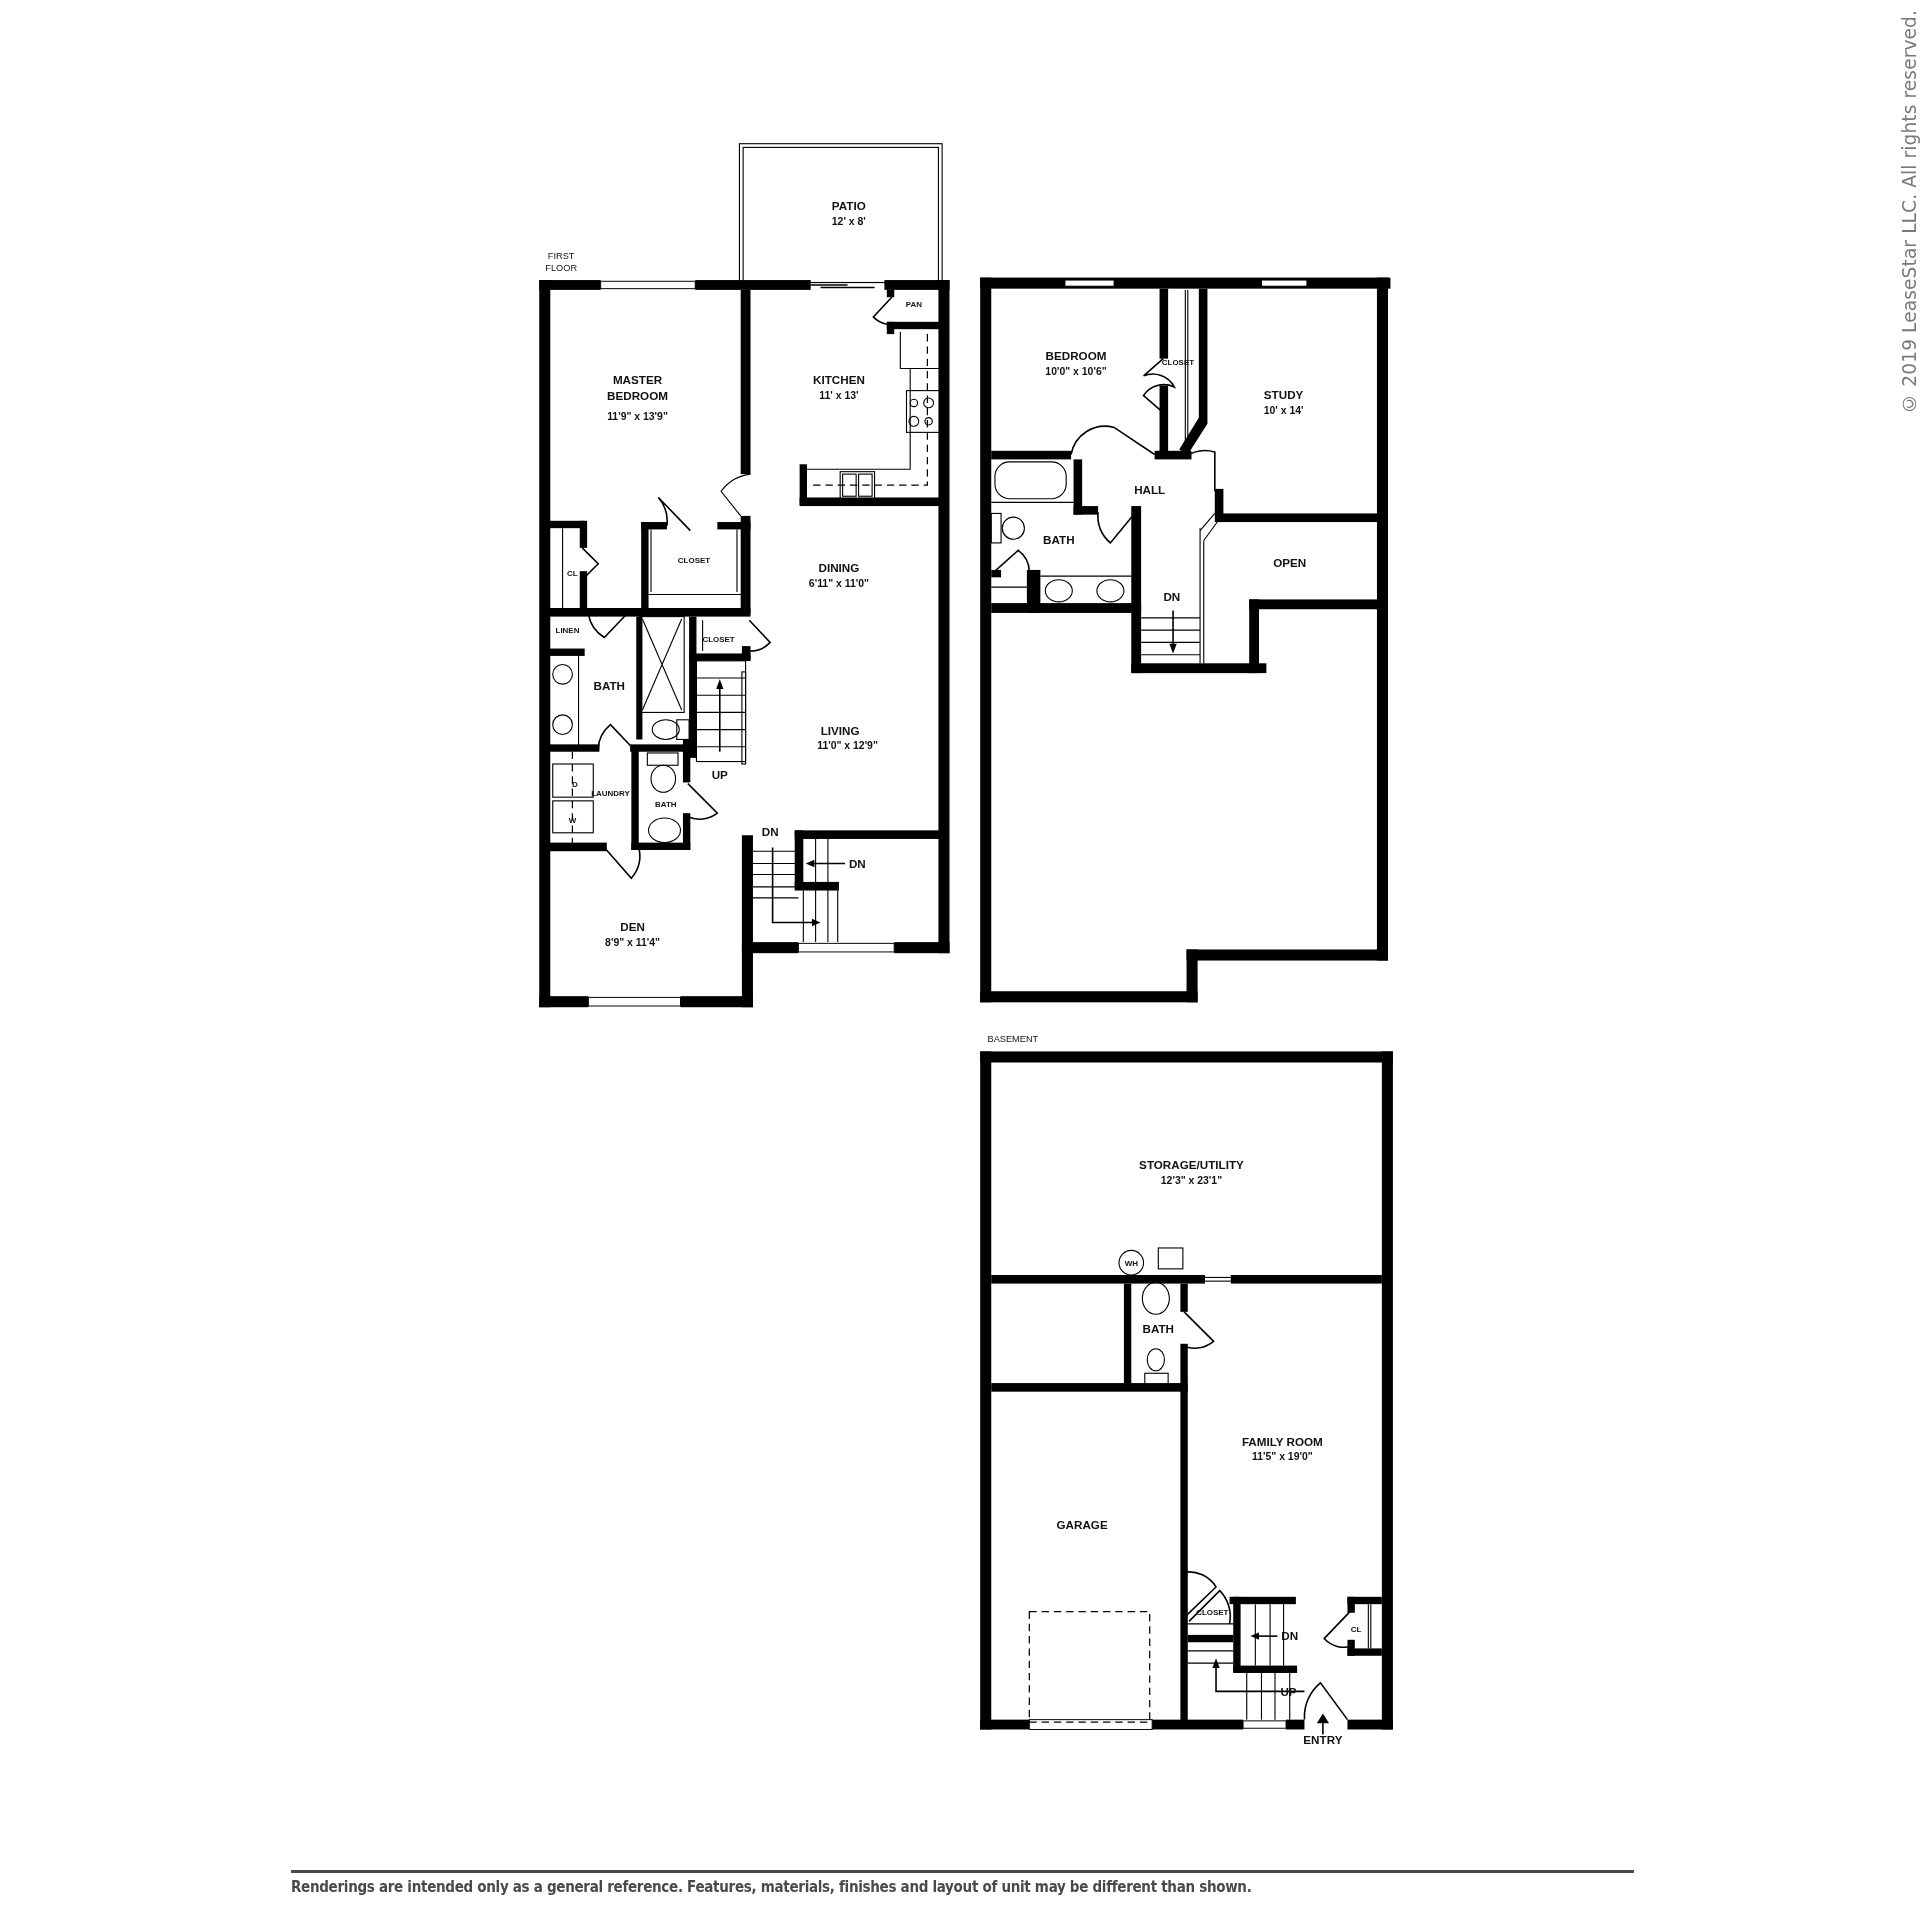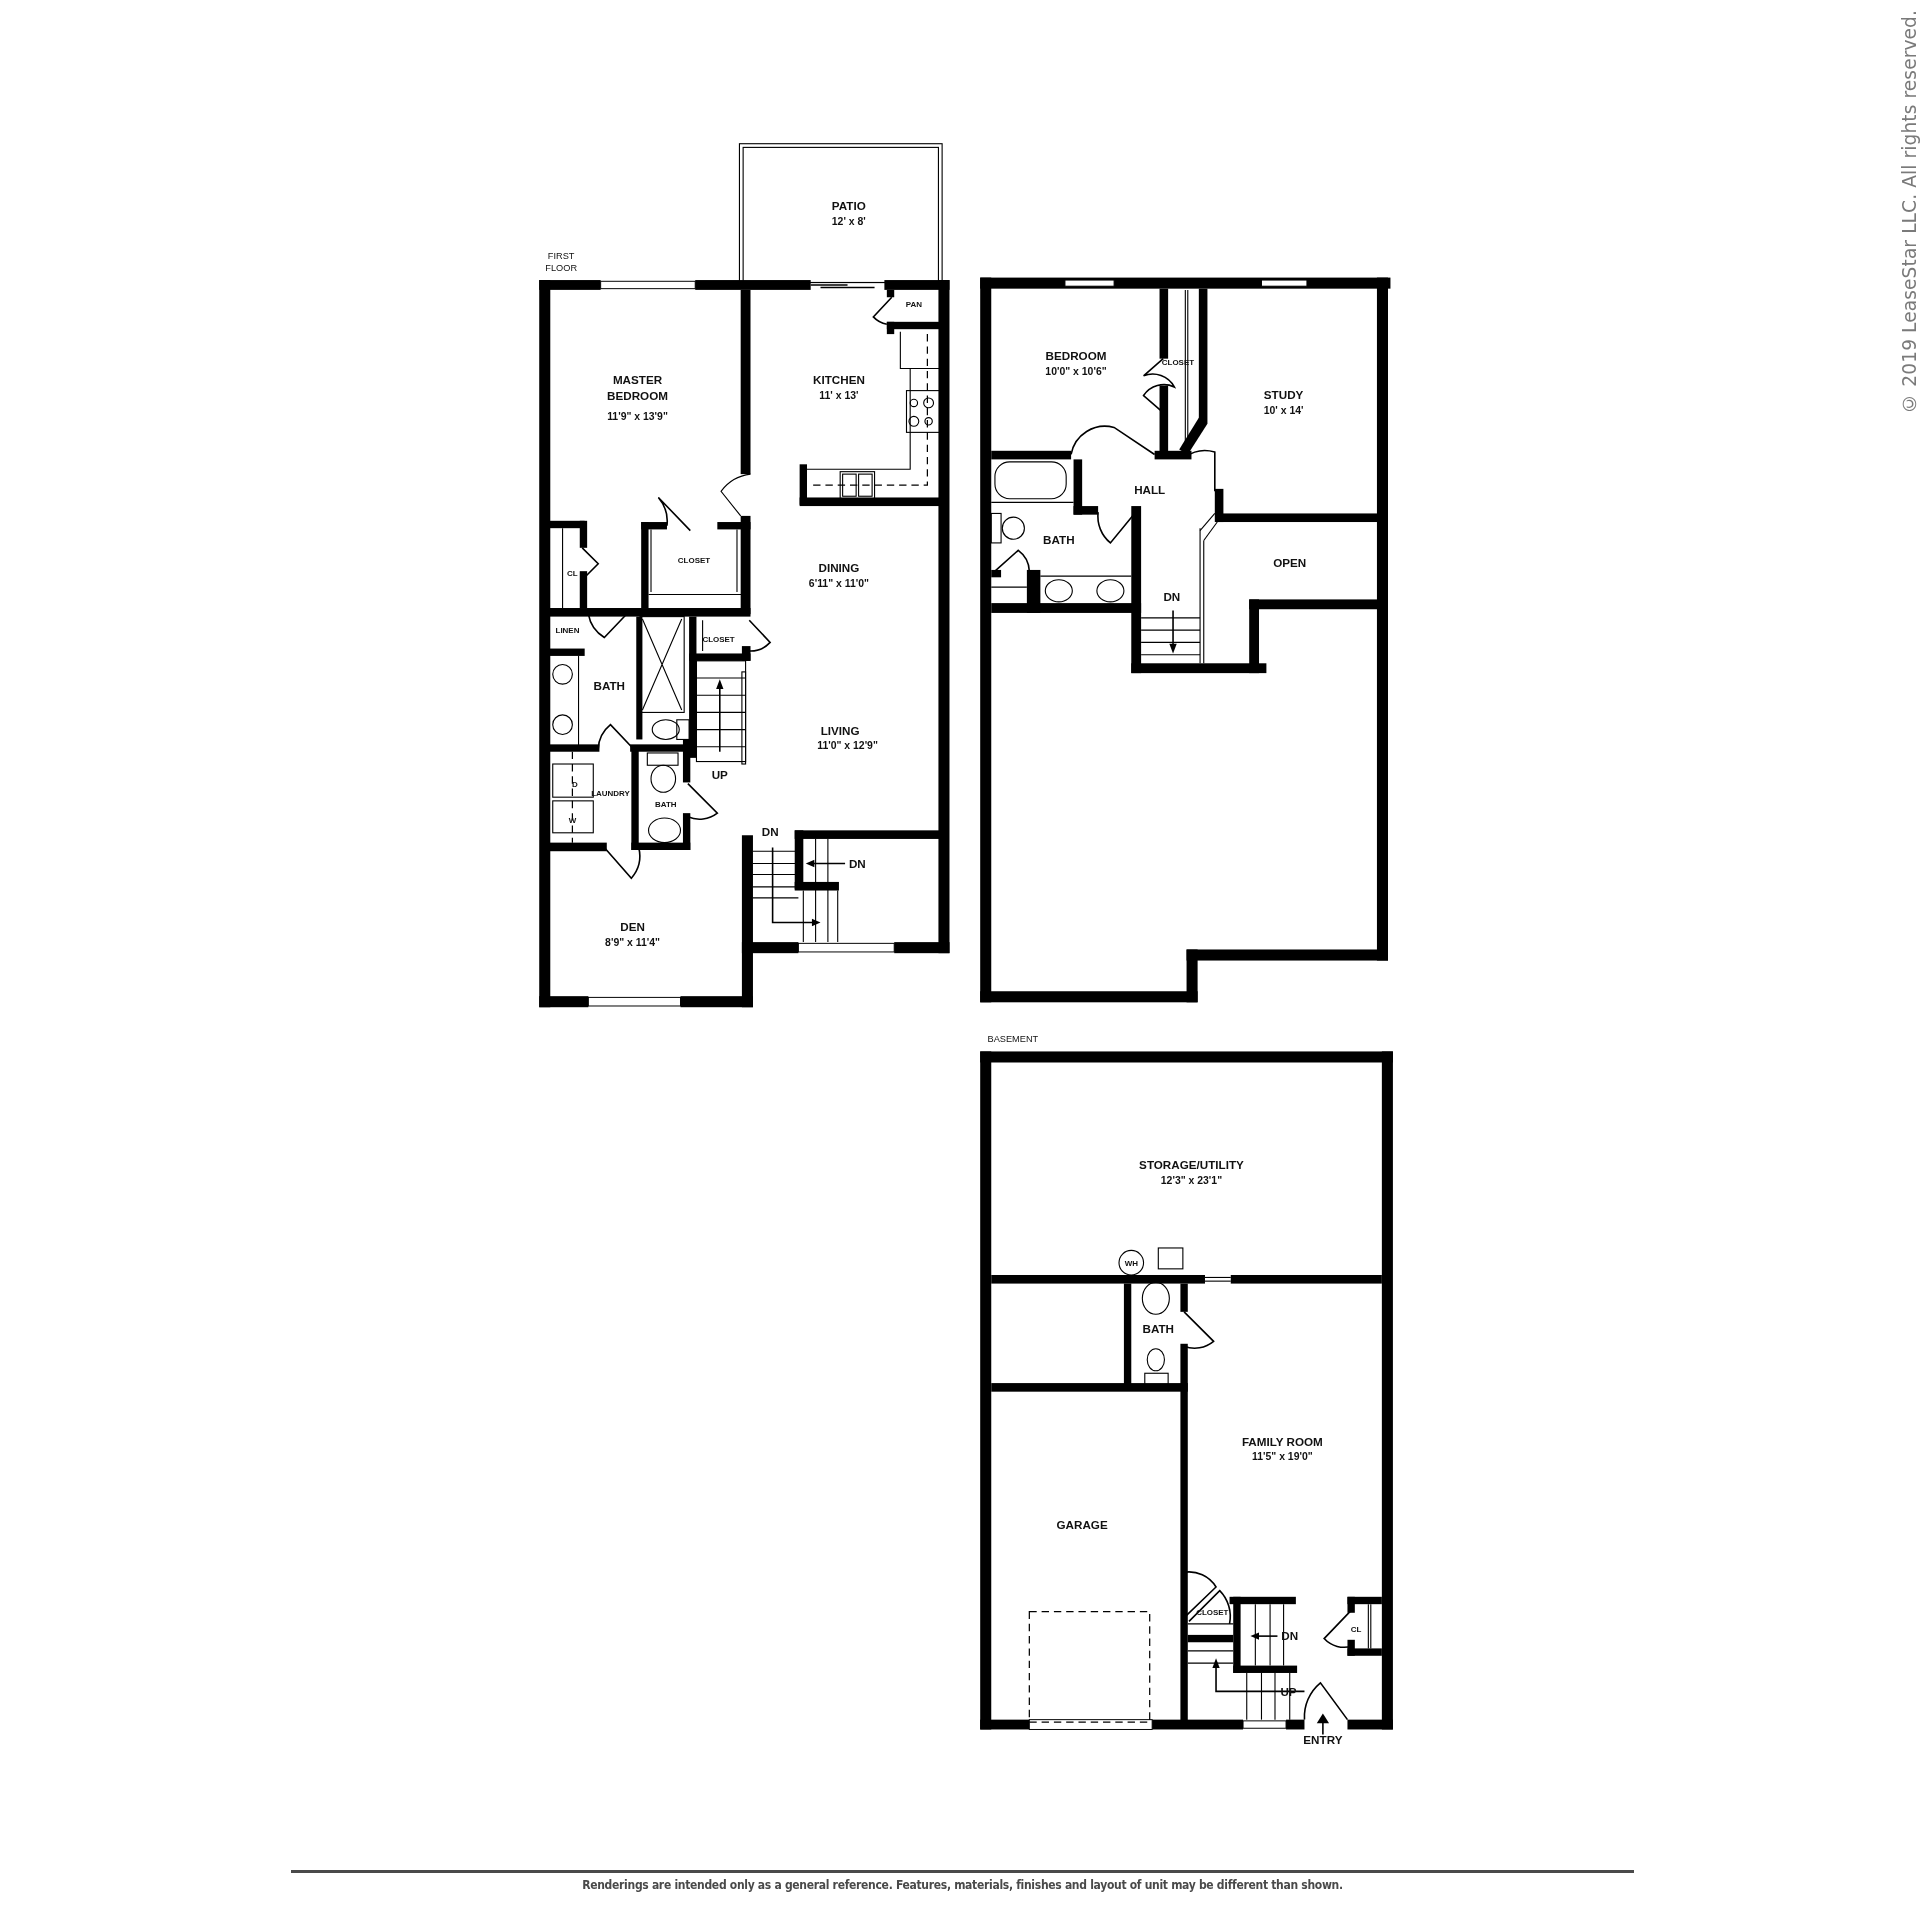--- a/index.html
+++ b/index.html
@@ -16,23 +16,23 @@
   .lbl-sm { font-size: 6.5px; }
   .lbl-floor { font-family: "Liberation Sans", sans-serif; font-size: 7.5px; fill: #111111; font-weight: normal; }
   .copyright {
     position: absolute; right: 6.4px; top: 10.3px;
     writing-mode: vertical-rl; transform: rotate(180deg);
     font-family: "DejaVu Sans", sans-serif; font-size: 18.6px; color: #7a7a7a;
     letter-spacing: 0.1px;
   }
   .footer-rule { position: absolute; left: 291px; top: 1870px; width: 1343px; height: 2.6px; background: #4a4a4a; }
   .disclaimer {
-    position: absolute; left: 291px; top: 1878px; width: 1343px; text-align: center;
+    position: absolute; left: 291px; top: 1878px; width: 1343px; 
     font-family: "DejaVu Sans Condensed", "DejaVu Sans", sans-serif; font-weight: bold;
-    font-size: 12px; color: #4a4a4a; letter-spacing: -0.3px;
+    font-size: 15px; color: #4a4a4a; letter-spacing: -0.3px;
   }
 </style>
 </head>
 <body>
 
 <svg id="plan" viewBox="0 0 1568 1568" xmlns="http://www.w3.org/2000/svg">
 
   <g>
     <text class="lbl-floor" x="446" y="211">FIRST</text>
     <text class="lbl-floor" x="444" y="221">FLOOR</text>

